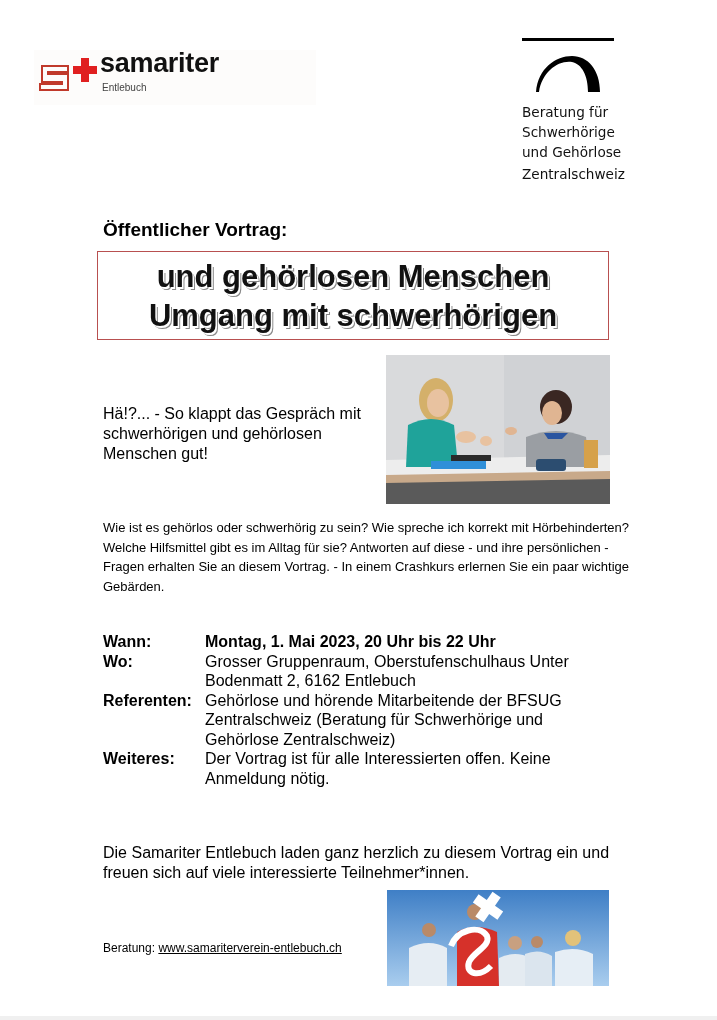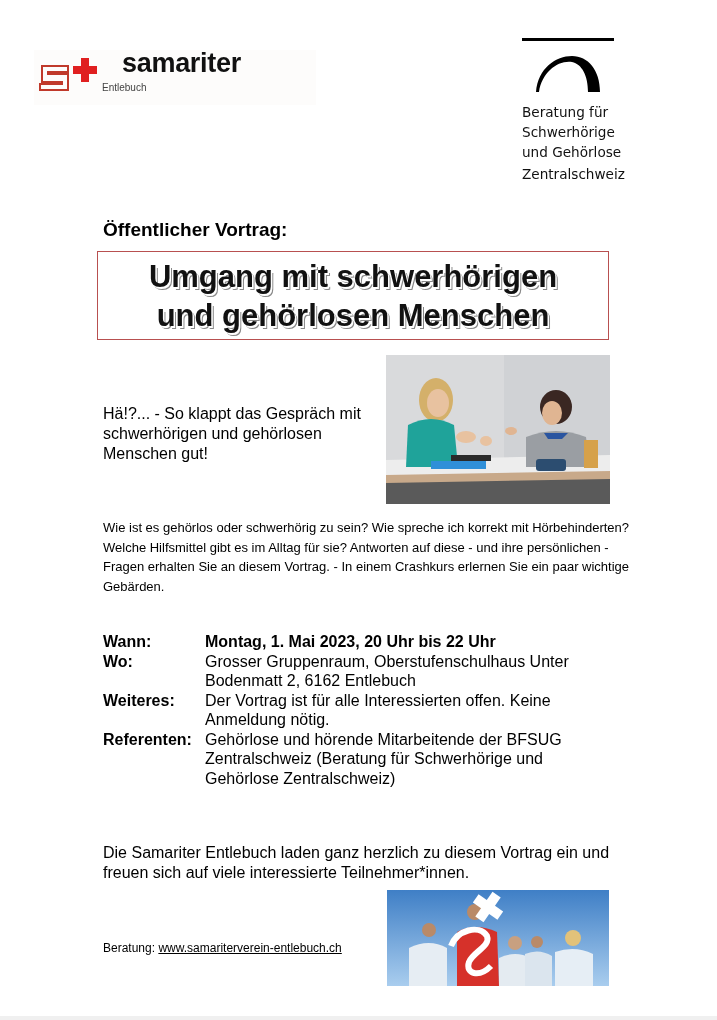--- a/index.html
+++ b/index.html
@@ -3,21 +3,21 @@
   <meta charset="utf-8">
   <style>
     html, body { margin:0; padding:0; }
     body {
       width:717px; height:1020px; background:#ffffff; position:relative; overflow:hidden;
       font-family:"Liberation Sans", sans-serif; color:#000;
     }
     .abs { position:absolute; }
     
     .sam-logo { left:34px; top:50px; width:282px; height:55px; background:#fdfcfb; }
-    .sam-word { left:100px; top:48px; font-size:27px; font-weight:bold; letter-spacing:-0.3px; color:#111;margin-left:22px; }
+    .sam-word { left:100px; top:48px; font-size:27px; font-weight:bold; letter-spacing:-0.3px; color:#111; }
     .sam-sub { left:102px; top:82px; font-size:10px; color:#444; }
     
     .bf-line { left:522px; top:38px; width:92px; height:3px; background:#000; }
     .bf-arc { left:534px; top:54px; }
     .bf-text { left:522px; top:102px; font-family:"DejaVu Sans", sans-serif; font-size:13.6px; line-height:20px; color:#111; }
     .bf-text .bold { font-weight:normal; }
     
     .intro-label { left:103px; top:219px; font-size:19px; font-weight:bold; }
     .title-box {
       left:97px; top:251px; width:512px; height:89px; border:1.5px solid #b85050; box-sizing:border-box;
@@ -60,22 +60,22 @@
 </svg>
 <div class="abs bf-text">
   <div>Beratung für</div>
   <div>Schwerhörige</div>
   <div>und Gehörlose</div>
   <div class="bold" style="margin-top:2px">Zentralschweiz</div>
 </div>
 
 <div class="abs intro-label">Öffentlicher Vortrag:</div>
 <div class="abs title-box">
+  <div class="title-line">und gehörlosen Menschen</div>
   <div class="title-line">Umgang mit schwerhörigen</div>
-  <div class="title-line">und gehörlosen Menschen</div>
 </div>
 
 <svg class="abs photo1" viewBox="0 0 224 149">
   <rect width="224" height="149" fill="#d9dadc"></rect>
   <rect x="118" y="0" width="106" height="110" fill="#d0d2d5"></rect>
   <rect x="0" y="110" width="224" height="39" fill="#5a5a5a"></rect>
   <path d="M0 105 L224 100 L224 118 L0 122 Z" fill="#ededed"></path>
   <path d="M0 120 L224 116 L224 124 L0 128 Z" fill="#c8a98a"></path>
 
   <ellipse cx="50" cy="45" rx="17" ry="22" fill="#d4b06a"></ellipse>
@@ -103,26 +103,26 @@
 <div class="abs details">
   <div class="row">
     <div class="k">Wann:</div>
     <div class="v b">Montag, 1. Mai 2023, 20 Uhr bis 22 Uhr</div>
   </div>
   <div class="row">
     <div class="k">Wo:</div>
     <div class="v">Grosser Gruppenraum, Oberstufenschulhaus Unter Bodenmatt 2, 6162 Entlebuch</div>
   </div>
   <div class="row">
+    <div class="k">Referenten:</div>
+    <div class="v">Gehörlose und hörende Mitarbeitende der BFSUG Zentralschweiz (Beratung für Schwerhörige und Gehörlose Zentralschweiz)</div>
+  </div>
+  <div class="row">
     <div class="k">Weiteres:</div>
     <div class="v">Der Vortrag ist für alle Interessierten offen. Keine Anmeldung nötig.</div>
-  </div>
-  <div class="row">
-    <div class="k">Referenten:</div>
-    <div class="v">Gehörlose und hörende Mitarbeitende der BFSUG Zentralschweiz (Beratung für Schwerhörige und Gehörlose Zentralschweiz)</div>
   </div>
 </div>
 
 <div class="abs closing">Die Samariter Entlebuch laden ganz herzlich zu diesem Vortrag ein und freuen sich auf viele interessierte Teilnehmer*innen.</div>
 
 <div class="abs contact">
   <span>Beratung: </span><a>www.samariterverein-entlebuch.ch</a>
 </div>
 
 <svg class="abs photo2" viewBox="0 0 222 96">

